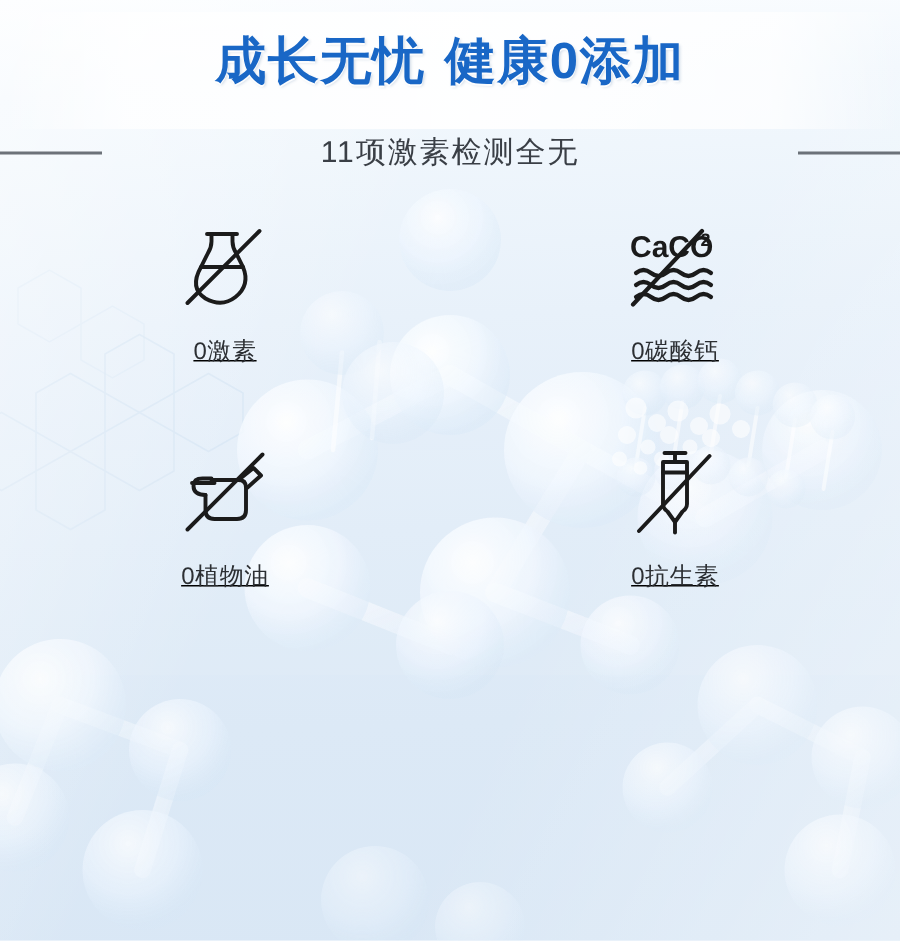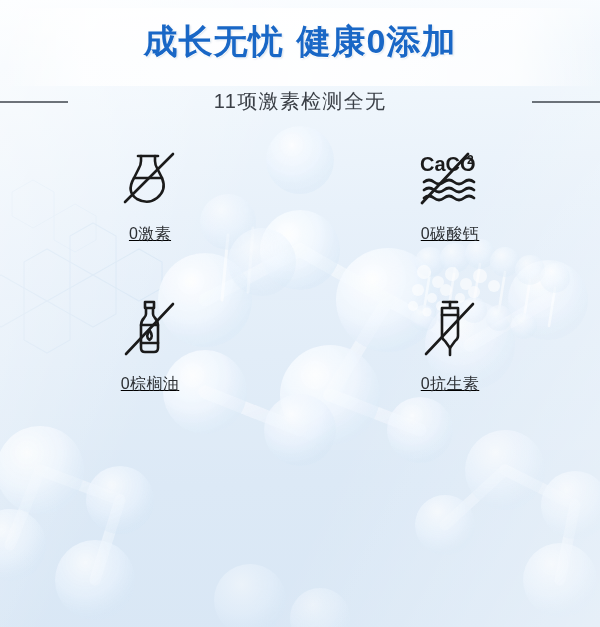--- a/index.html
+++ b/index.html
@@ -328,39 +328,37 @@
             <path d="M8 32 q5 -4 10 0 t10 0 t10 0 t10 0 t10 0"></path>
             <path d="M8 40 q5 -4 10 0 t10 0 t10 0 t10 0 t10 0"></path>
             <path d="M8 48 q5 -4 10 0 t10 0 t10 0 t10 0 t10 0"></path>
             <path d="M6 53 L52 4"></path>
           </g>
         </svg>
       </div>
       <div class="icon-label">0碳酸钙</div>
     </div>
 
-
     <div class="cell">
       <div class="icon-box">
-        <svg width="58" height="62" viewBox="0 0 58 62" fill="none" stroke="#1b1b1b" stroke-width="2.6" stroke-linecap="round" stroke-linejoin="round">
-
-          <path d="M24 4 H33 V10 H24 Z"></path>
-
-          <path d="M25 10 V16 Q25 18 23 20 Q20 23 20 28 V50 Q20 54 24 54 H33 Q37 54 37 50 V28 Q37 23 34 20 Q32 18 32 16 V10"></path>
-
-          <path d="M20 27 H37"></path>
-          <path d="M20 45 H37"></path>
-
-          <path d="M28.5 32 Q33 39 28.5 42 Q24 39 28.5 32 Z"></path>
-
-          <path d="M5 56 L52 6"></path>
+        <svg width="62" height="58" viewBox="0 0 62 58" fill="none" stroke="#1b1b1b" stroke-width="2.6" stroke-linecap="round" stroke-linejoin="round">
+
+          <path d="M22 20 H40 Q45 20 45 25 V40 Q45 46 39 46 H24 Q18 46 18 40 V30"></path>
+
+          <path d="M40 20 L50 12 L55 17 L46 25"></path>
+
+          <path d="M18 30 Q10 30 10 24 Q10 19 16 19 H22"></path>
+          <path d="M9 22 H24"></path>
+
+          <path d="M6 53 L56 3"></path>
         </svg>
       </div>
-      <div class="icon-label">0棕榈油</div>
-    </div>
+      <div class="icon-label">0植物油</div>
+    </div>
+
 
 
     <div class="cell">
       <div class="icon-box">
         <svg width="58" height="62" viewBox="0 0 58 62" fill="none" stroke="#1b1b1b" stroke-width="2.6" stroke-linecap="round" stroke-linejoin="round">
 
           <path d="M22 4 H36"></path>
           <path d="M29 4 V10"></path>
 
           <path d="M21 10 H37 V38 Q37 41 34 43 L29 50 L24 43 Q21 41 21 38 Z"></path>

